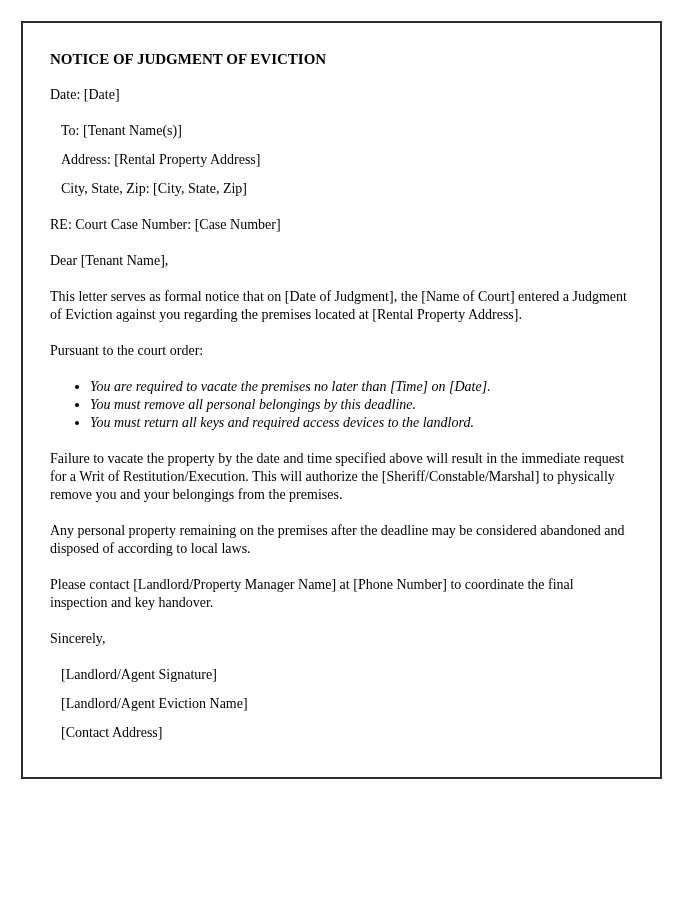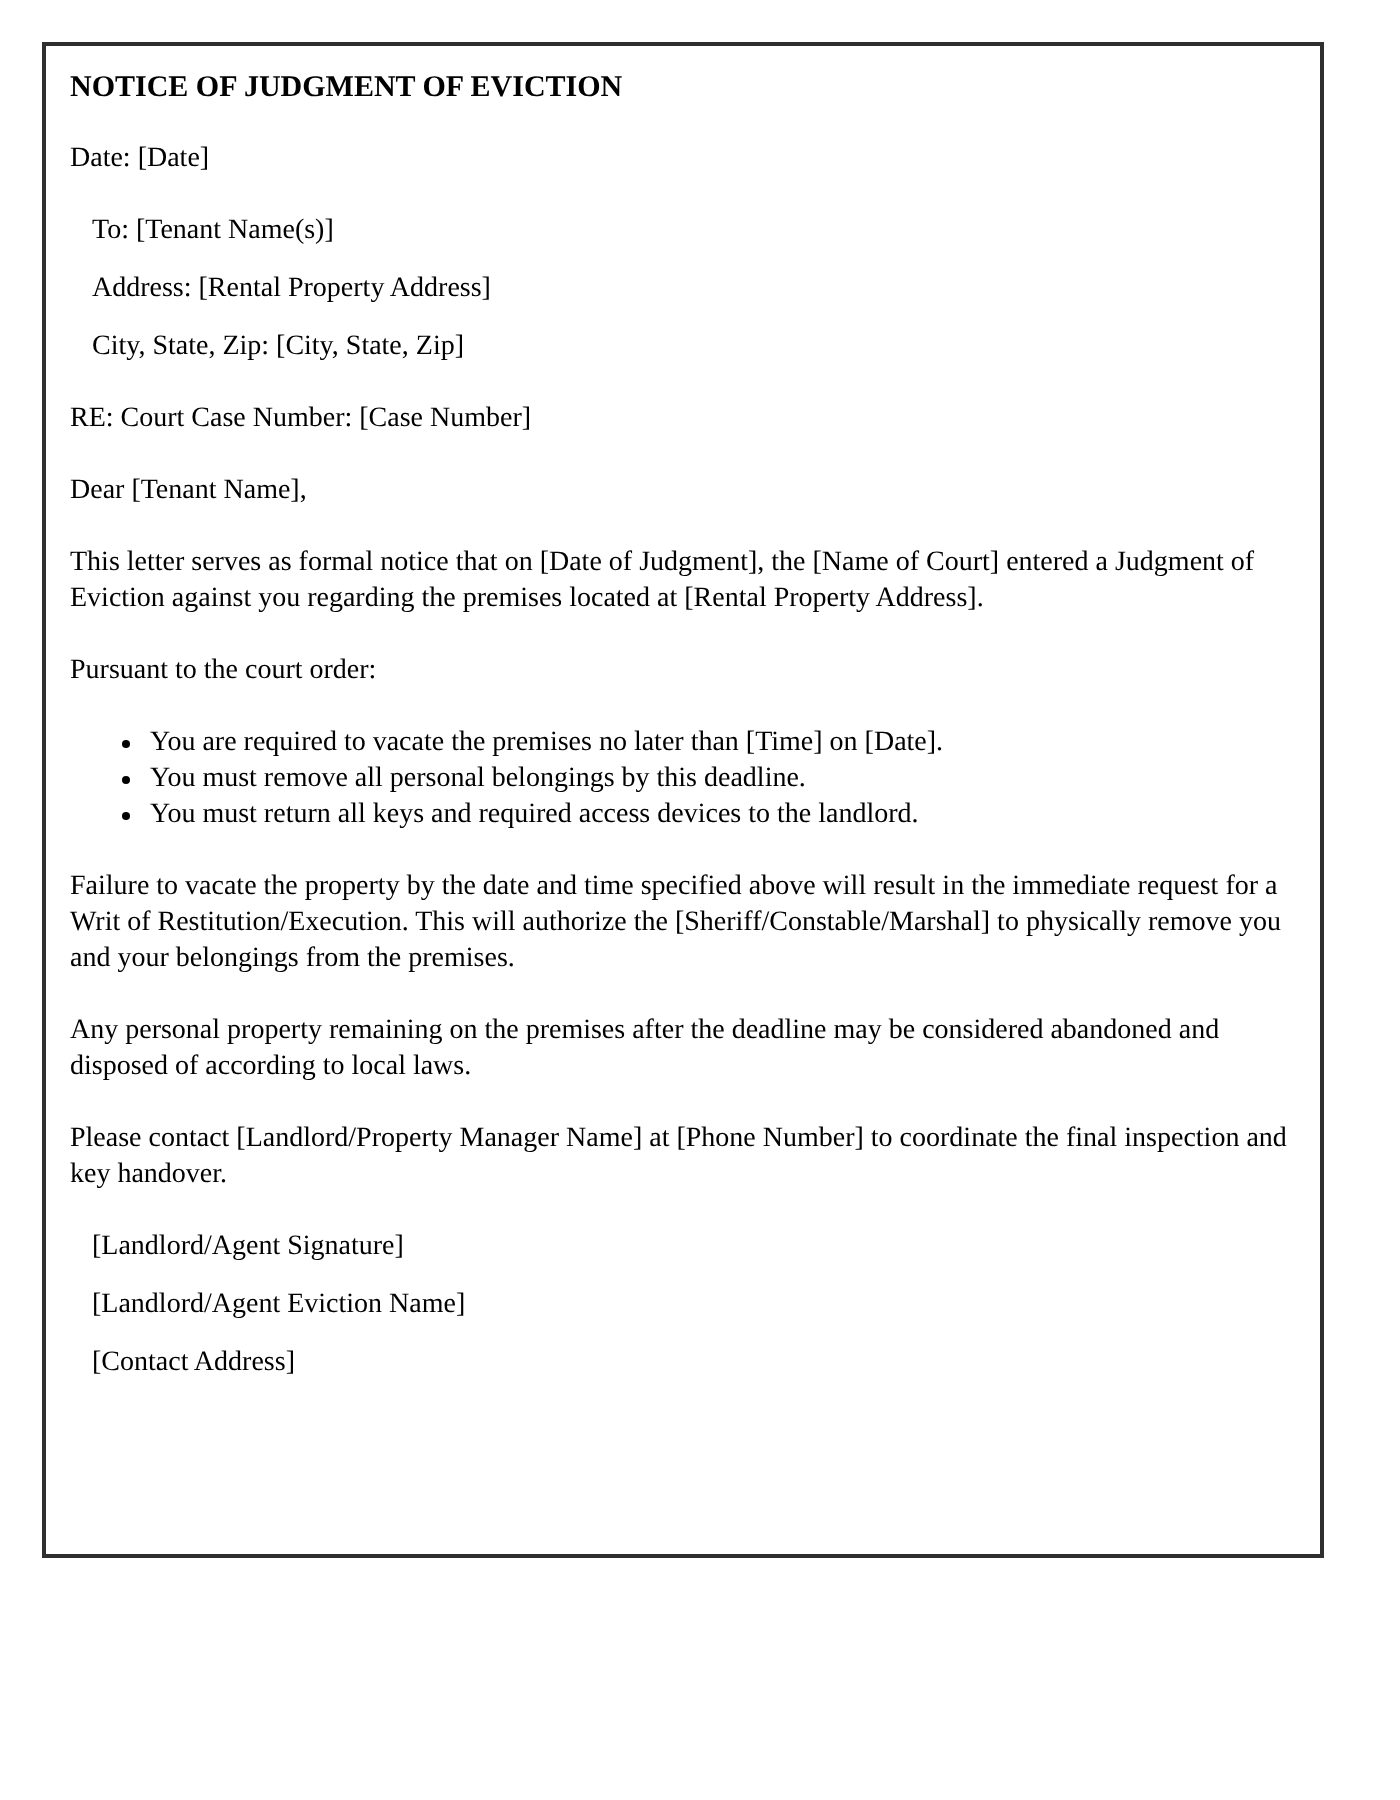--- a/index.html
+++ b/index.html
@@ -15,21 +15,21 @@
     color: #000000;
     position: relative;
   }
   .letter-box {
     position: absolute;
     left: 21px;
     top: 21px;
     width: 641px;
     height: 758px;
     border: 2px solid #2f2f2f;
-    padding: 12px;
+    padding: 27px;
     background: #ffffff;
     overflow: hidden;
   }
   .letter-box, .letter-box p, .letter-box li, .letter-box h1 {
     font-size: 14px;
     line-height: 18px;
   }
   h1.letter-title {
     font-size: 15px;
     font-weight: bold;
@@ -44,20 +44,21 @@
   .block {
     margin: 18px 0;
   }
   .bold {
     font-weight: normal;
   }
   ul.bullet-list {
     margin: 18px 0;
     padding-left: 40px;
     list-style-type: disc;
+    font-style: italic;
   }
   ul.bullet-list li {
     margin: 0;
   }
 </style>
 </head>
 <body>
 
 <div class="letter-box">
 
@@ -84,20 +85,21 @@
     <li>You must remove all personal belongings by this deadline.</li>
     <li>You must return all keys and required access devices to the landlord.</li>
   </ul>
 
   <p>Failure to vacate the property by the date and time specified above will result in the immediate request for a Writ of Restitution/Execution. This will authorize the [Sheriff/Constable/Marshal] to physically remove you and your belongings from the premises.</p>
 
   <p>Any personal property remaining on the premises after the deadline may be considered abandoned and disposed of according to local laws.</p>
 
   <p>Please contact [Landlord/Property Manager Name] at [Phone Number] to coordinate the final inspection and key handover.</p>
 
+  <p>Sincerely,</p>
 
   <div class="block">
     <p class="tight">[Landlord/Agent Signature]</p>
     <p class="tight">[Landlord/Agent Eviction Name]</p>
     <p class="tight">[Contact Address]</p>
   </div>
 
 </div>
 
 </body></html>

